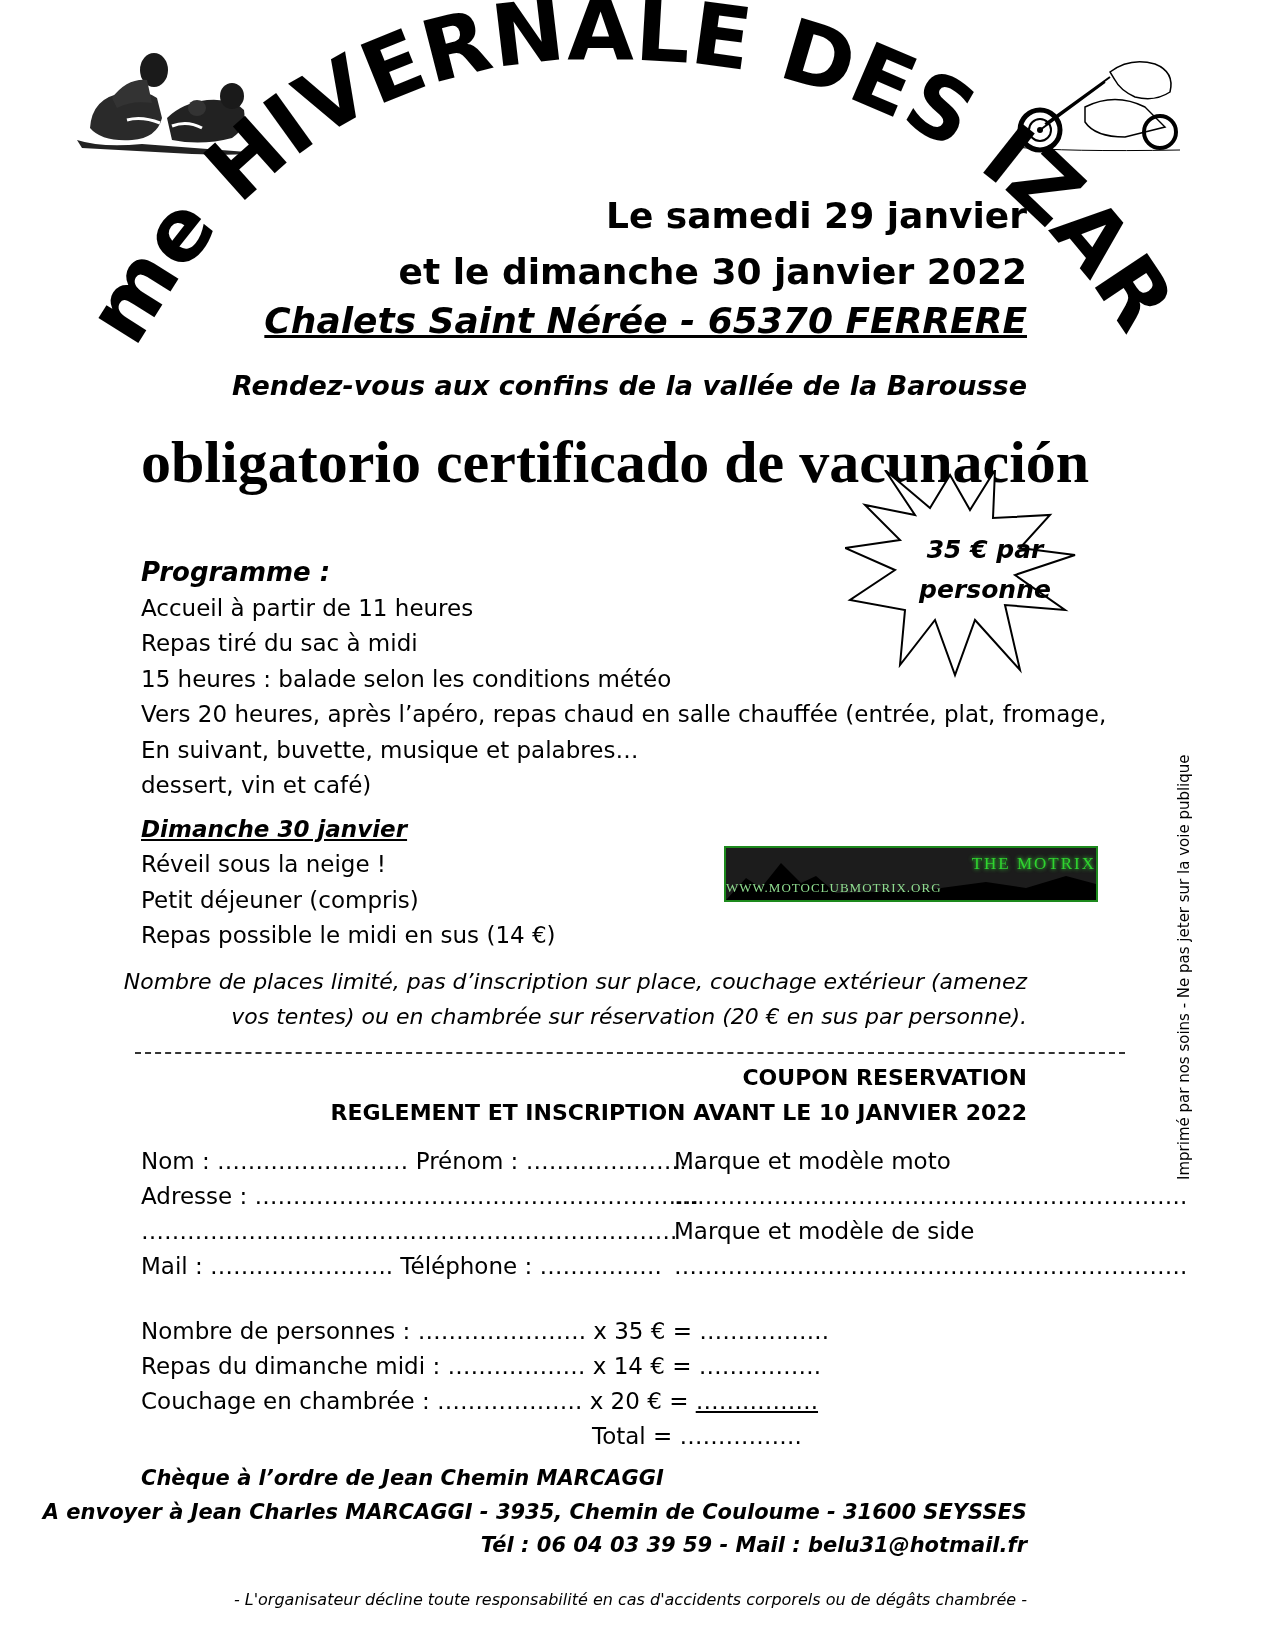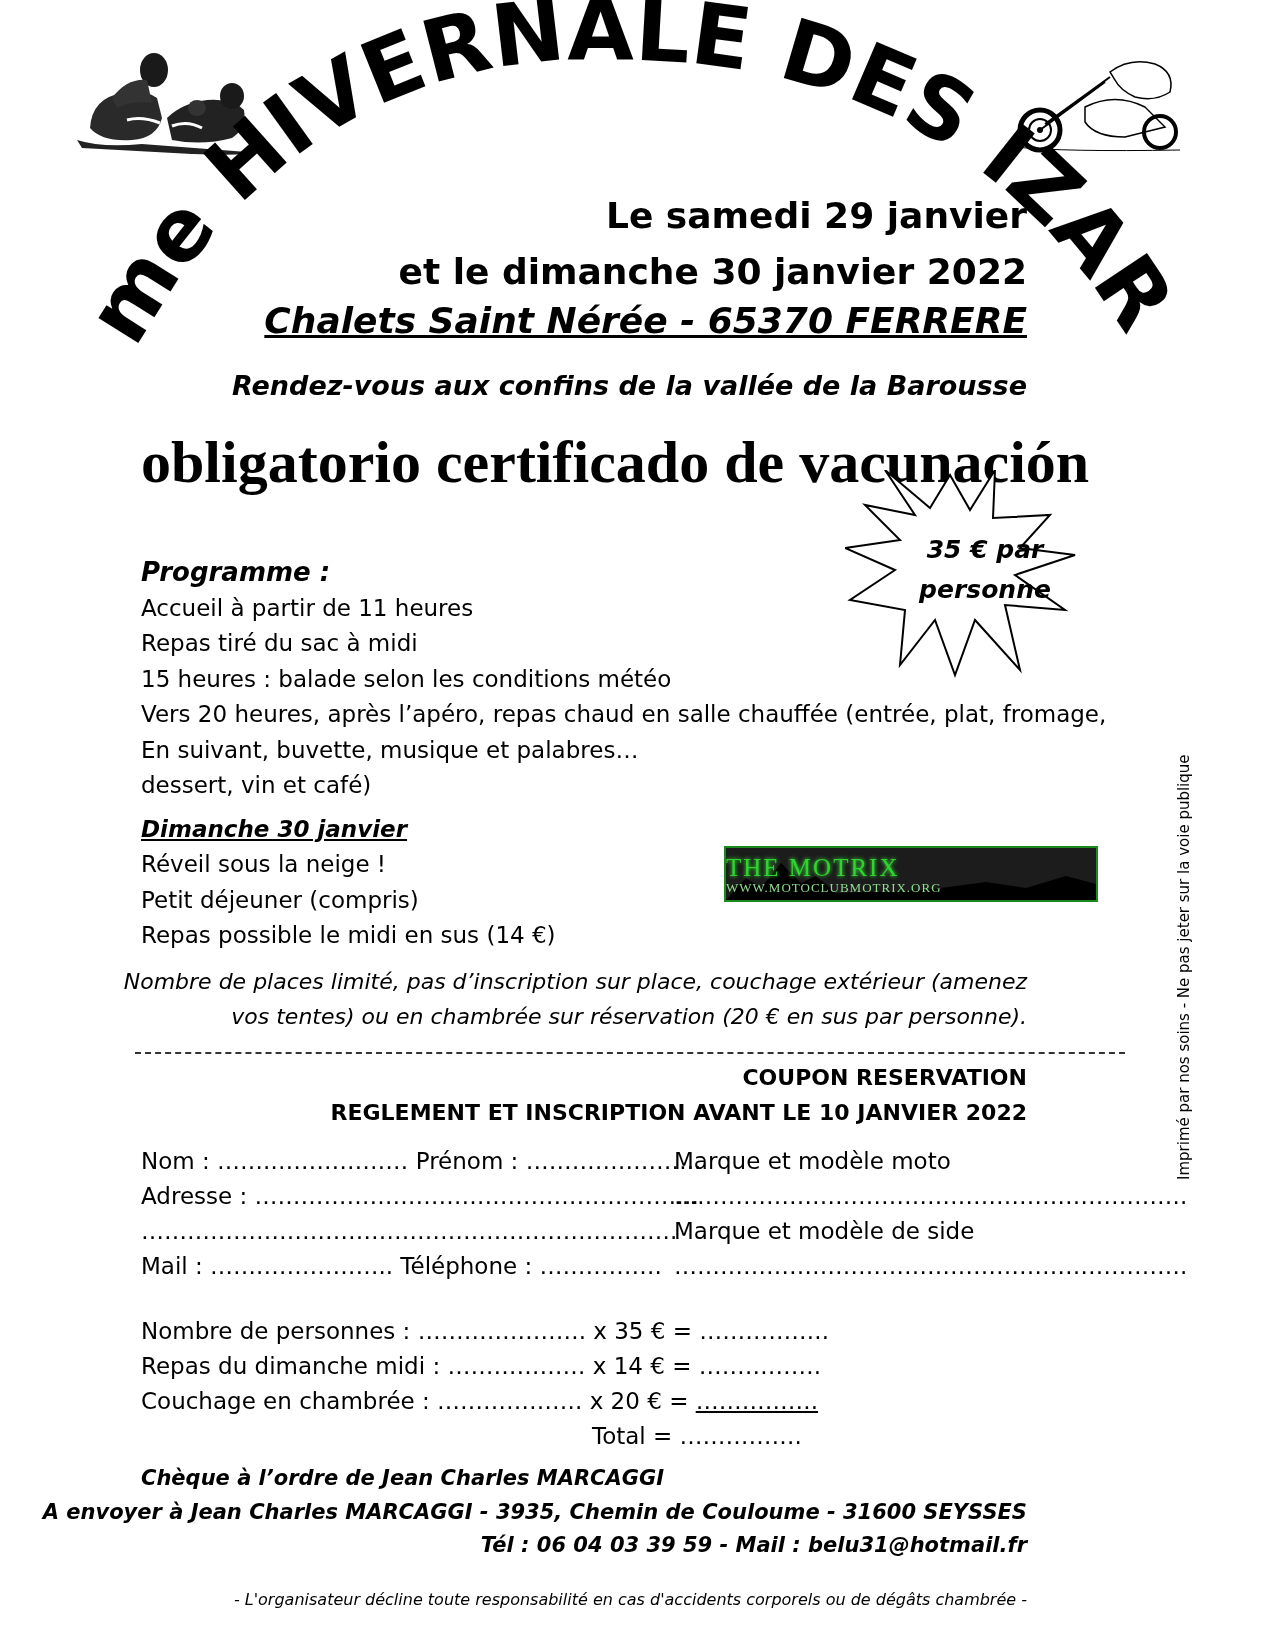--- a/index.html
+++ b/index.html
@@ -12,21 +12,21 @@
   .dates { font-family:"DejaVu Sans", sans-serif; font-weight:bold; font-size:36px; line-height:56px; }
   .place { font-family:"DejaVu Sans", sans-serif; font-weight:bold; font-style:italic; font-size:36px; text-decoration:underline; text-decoration-thickness:3px; }
   .tagline { font-family:"DejaVu Sans", sans-serif; font-weight:bold; font-style:italic; font-size:27px; }
   .vaccine { font-family:"Liberation Serif", "DejaVu Serif", serif; font-weight:bold; font-size:60px; letter-spacing:0px; }
   .prog { left:141px; font-family:"DejaVu Sans", sans-serif; font-size:23px; line-height:35.5px; }
   .prog .title { font-weight:bold; font-style:italic; font-size:26px;margin-top:38px; }
   .prog .day { font-weight:bold; text-decoration:underline; }
   .starburst { left:845px; top:470px; width:270px; height:220px; }
   .star-text { font-family:"DejaVu Sans", sans-serif; font-weight:bold; font-style:italic; font-size:25px; text-align:center; line-height:40px; }
   .motrix { left:724px; top:846px; width:370px; height:52px; background:#1c1c1c; border:2px solid #1d8a1d; overflow:hidden; }
-  .motrix .name { position:absolute; left:0; width:100%; top:6px; text-align:left; color:#2fd42f; font-family:"Liberation Serif", serif; font-size:25px; letter-spacing:2px; text-shadow:0 0 4px #3cff3c; }
+  .motrix .name { position:absolute; left:0; width:100%; top:6px; text-align:right; color:#2fd42f; font-family:"Liberation Serif", serif; font-size:17px; letter-spacing:2px; text-shadow:0 0 4px #3cff3c; }
   .motrix .url { position:absolute; left:0; width:100%; top:32px; text-align:left; color:#8fdc8f; font-family:"Liberation Serif", serif; font-size:13px; letter-spacing:1px; }
   .note { font-family:"DejaVu Sans", sans-serif; font-style:italic; font-size:22px; line-height:35px; }
   .sidetext { left:1175px; top:1180px; transform-origin:left top; transform:rotate(-90deg); font-family:"DejaVu Sans", sans-serif; font-size:15px; white-space:nowrap; }
   .cut { left:135px; top:1052px; width:990px; border-top:2px dashed #333; }
   .coupon-h { font-family:"DejaVu Sans", sans-serif; font-weight:bold; font-size:22px; line-height:35px; }
   .form { font-family:"DejaVu Sans", sans-serif; font-size:23px; line-height:35px; white-space:nowrap; }
   .form .col { position:absolute; }
   .calc { left:141px; top:1314px; font-family:"DejaVu Sans", sans-serif; font-size:23px; line-height:35px; white-space:nowrap; }
   .calc .row { position:relative; height:35px; }
   .calc .u { text-decoration:underline; }
@@ -136,17 +136,17 @@
   </div>
 </div>
 
 <div class="abs calc">
   <div class="row"><span>Nombre de personnes : …………………. x 35 € = </span><span>……………..</span></div>
   <div class="row"><span>Repas du dimanche midi : ……………… x 14 € = </span><span>…………….</span></div>
   <div class="row"><span>Couchage en chambrée : ………………. x 20 € = </span><span class="u">…………….</span></div>
   <div class="row" style="padding-left:451px;"><span>Total = </span><span>…………….</span></div>
 </div>
 
-<div class="abs pay" style="left:141px;top:1462px;">Chèque à l’ordre de Jean Charles MARCAGGI</div>
+<div class="abs pay" style="left:141px;top:1462px;">Chèque à l’ordre de Jean Chemin MARCAGGI</div>
 <div class="abs center pay" style="top:1496px;">A envoyer à Jean Charles MARCAGGI - 3935, Chemin de Couloume - 31600 SEYSSES</div>
 <div class="abs center pay" style="top:1529px;">Tél : 06 04 03 39 59 - Mail : belu31@hotmail.fr</div>
 
 <div class="abs center disclaimer" style="top:1590px;">- L'organisateur décline toute responsabilité en cas d'accidents corporels ou de dégâts chambrée -</div>
 
 </body></html>

